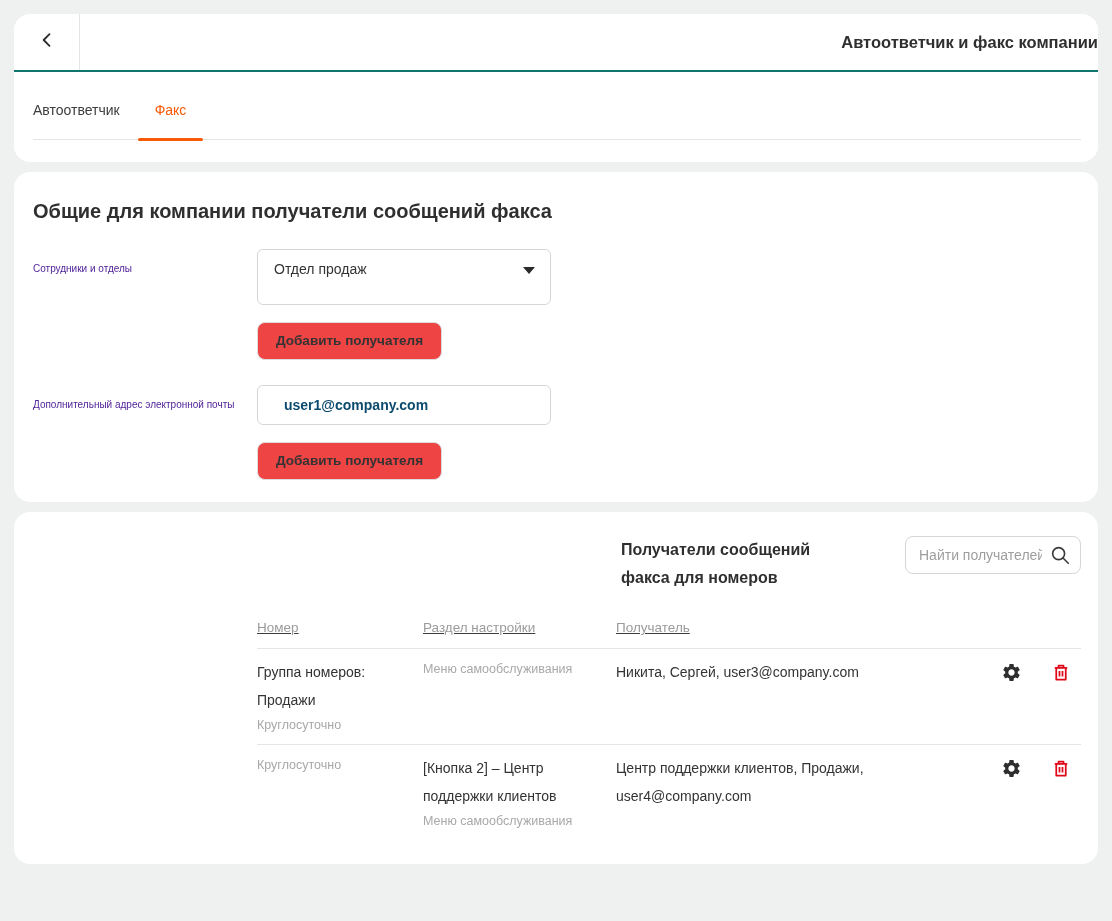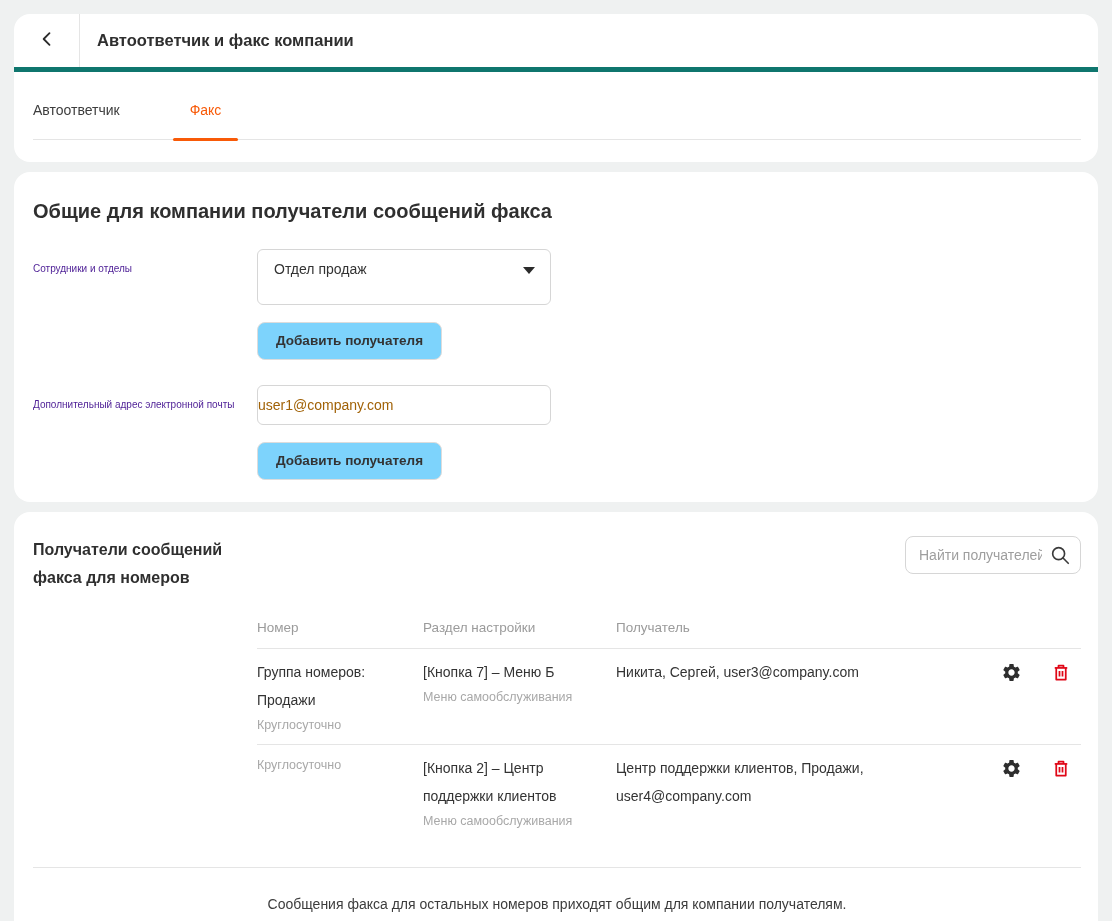--- a/index.html
+++ b/index.html
@@ -10,27 +10,27 @@
     color:#3d3d3d;
     overflow:hidden;
   }
   .card {
     background:#fff;
     border-radius:16px;
     margin:0 14px;
   }
   
   .card-header { margin-top:14px; }
-  .hdr-row { display:flex; align-items:stretch; height:58px; border-bottom:5px solid #0f766e; }
+  .hdr-row { display:flex; align-items:stretch; height:58px; border-bottom:2px solid #0f766e;justify-content:space-between; }
   .back-btn {
     width:66px; display:flex; align-items:center; justify-content:center;
     border-right:1px solid #e5e5e5; cursor:pointer; border-top-left-radius:16px;
   }
   .page-title { display:flex; align-items:center; padding-left:17px; font-size:16.5px; font-weight:700; color:#2f2f2f; }
-  .tabs { display:flex; gap:62px; margin:0 17px 0 19px; border-bottom:1px solid #e5e5e5; padding:30px 0 21px; }
+  .tabs { display:flex; gap:27px; margin:0 17px 0 19px; border-bottom:1px solid #e5e5e5; padding:30px 0 21px; }
   .tab { position:relative; font-size:14px; color:#3d3d3d; cursor:pointer; }
   .tab.active { color:#f85a08;margin-left:8px; }
   .tab.active::after {
     content:""; position:absolute; left:-17px; right:-17px; bottom:-23px;
     height:3px; border-radius:3px; background:#f85a08;
   }
   .card-header .tabs-pad { height:22px; }
   
   .card-general { margin-top:10px; padding:27px 17px 22px 19px; }
   .section-title { font-size:20px; font-weight:700; color:#2f2f2f; line-height:24px; }
@@ -40,43 +40,43 @@
   .row-emp .lbl { line-height:40px; }
   .select {
     position:relative; width:294px; height:56px; border:1px solid #d6d6d6; border-radius:6px;
     background:#fff; font-size:14px; color:#333; line-height:38px; padding:0 36px 0 16px; cursor:pointer;
   }
   .select .caret {
     position:absolute; right:15px; top:17px; width:0; height:0;
     border-left:6px solid transparent; border-right:6px solid transparent; border-top:7px solid #2b2b2b;
   }
   .btn {
-    display:inline-block; margin-top:17px; height:38px; padding:0 18px; background:#7dd3fc;
+    display:inline-block; margin-top:17px; height:38px; padding:0 18px; background:#ef4444;
     border:1px solid #dcdcdc; border-radius:8px; font-family:"Liberation Sans",sans-serif;
     font-size:13.5px; font-weight:700; color:#333; line-height:36px; cursor:pointer;
   }
   .row-email { margin-top:25px; }
   .row-email .lbl { padding-top:6px; line-height:28px; }
   .text-input {
     width:294px; height:40px; border:1px solid #d6d6d6; border-radius:6px;
-    font-family:"Liberation Sans",sans-serif; font-size:14px; color:#a16207; padding:0 0; outline:none; background:#fff;
+    font-family:"Liberation Sans",sans-serif; font-size:14px; color:#0c4a6e; padding:0 26px; outline:none; background:#fff;font-weight:bold;
   }
   
   .card-recipients { margin-top:10px; padding:24px 17px 24px 19px; }
-  .c3-top { display:flex; justify-content:space-between; align-items:flex-start; }
+  .c3-top { display:flex; justify-content:flex-end; align-items:flex-start;gap:44px; }
   .c3-heading { width:240px; font-size:16px; font-weight:700; color:#2f2f2f; line-height:28px; }
   .search { position:relative; width:176px; }
   .search input {
     width:176px; height:38px; border:1px solid #d6d6d6; border-radius:8px; background:#fff;
     font-family:"Liberation Sans",sans-serif; font-size:14px; color:#333; padding:0 38px 0 13px; outline:none;
   }
   .search input::placeholder { color:#9e9e9e; }
   .search .mag { position:absolute; right:10px; top:8px; }
   .table { margin-left:224px; margin-top:16px; }
-  .t-head { display:grid; grid-template-columns:166px 193px 1fr 80px; padding:12px 0 13px; border-bottom:1px solid #e5e5e5; }
+  .t-head { display:grid; grid-template-columns:166px 193px 1fr 80px; padding:12px 0 13px; border-bottom:1px solid #e5e5e5;text-decoration:underline; }
   .t-head .th { font-size:13.5px; color:#9b9b9b; }
   .t-row { display:grid; grid-template-columns:166px 193px 1fr 80px; padding:9px 0 8px; }
   .t-row.bordered { border-bottom:1px solid #e5e5e5; }
   .cell { padding-right:16px; }
   .cell .main { font-size:14px; color:#333; line-height:28px; }
   .cell .note { font-size:12.5px; color:#a8a8a8; line-height:22px; }
   .icons-cell { display:flex; justify-content:space-between; align-items:flex-start; padding:4px 10px 0 0; }
   .icon-btn { background:none; border:none; padding:0; cursor:pointer; line-height:0; }
   .c3-footer { border-top:1px solid #e5e5e5; margin-top:27px; }
   .c3-footer .note-text { text-align:center; font-size:14px; color:#3c3c3c; padding-top:28px; }
@@ -146,21 +146,20 @@
       <div class="th">Получатель</div>
       <div class="th"></div>
     </div>
 
     <div class="t-row bordered">
       <div class="cell">
         <div class="main">Группа номеров: Продажи</div>
         <div class="note">Круглосуточно</div>
       </div>
       <div class="cell">
-        <div class="main">[Кнопка 7] – Меню Б</div>
         <div class="note">Меню самообслуживания</div>
       </div>
       <div class="cell">
         <div class="main">Никита, Сергей, user3@company.com</div>
       </div>
       <div class="icons-cell">
         <button class="icon-btn">
           <span>
             <svg width="21" height="21" viewBox="0 0 24 24" fill="#2e2e2e">
                 <path d="M19.14 12.94c.04-.3.06-.61.06-.94 0-.32-.02-.64-.07-.94l2.03-1.58c.18-.14.23-.41.12-.61l-1.92-3.32c-.12-.22-.37-.29-.59-.22l-2.39.96c-.5-.38-1.03-.7-1.62-.94l-.36-2.54c-.04-.24-.24-.41-.48-.41h-3.84c-.24 0-.43.17-.47.41l-.36 2.54c-.59.24-1.13.57-1.62.94l-2.39-.96c-.22-.08-.47 0-.59.22L2.74 8.87c-.12.21-.08.47.12.61l2.03 1.58c-.05.3-.09.63-.09.94s.02.64.07.94l-2.03 1.58c-.18.14-.23.41-.12.61l1.92 3.32c.12.22.37.29.59.22l2.39-.96c.5.38 1.03.7 1.62.94l.36 2.54c.05.24.24.41.48.41h3.84c.24 0 .44-.17.47-.41l.36-2.54c.59-.24 1.13-.56 1.62-.94l2.39.96c.22.08.47 0 .59-.22l1.92-3.32c.12-.22.07-.47-.12-.61l-2.01-1.58zM12 15.6c-1.98 0-3.6-1.62-3.6-3.6s1.62-3.6 3.6-3.6 3.6 1.62 3.6 3.6-1.62 3.6-3.6 3.6z"></path>
@@ -206,16 +205,13 @@
                 <path d="M9 6.5V3.8h6v2.7"></path>
                 <path d="M6.3 6.5v14h11.4v-14"></path>
                 <path d="M10.2 10.3v6.6M13.8 10.3v6.6"></path>
               </svg>
           </span>
         </button>
       </div>
     </div>
   </div>
 
-  <div class="c3-footer">
-    <div class="note-text">Сообщения факса для остальных номеров приходят общим для компании получателям.</div>
-  </div>
 </div>
 
 </body></html>

